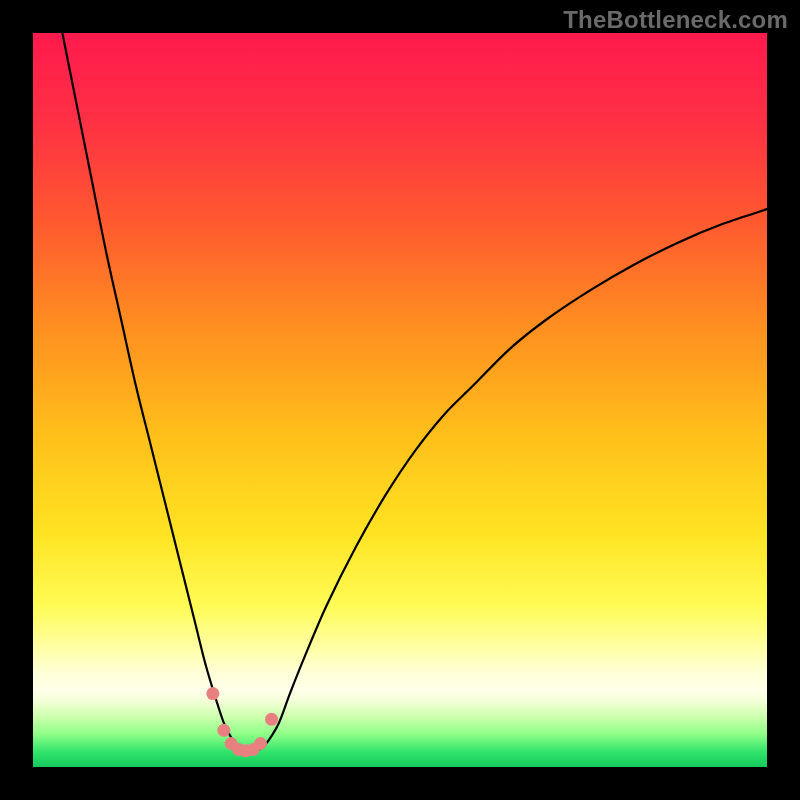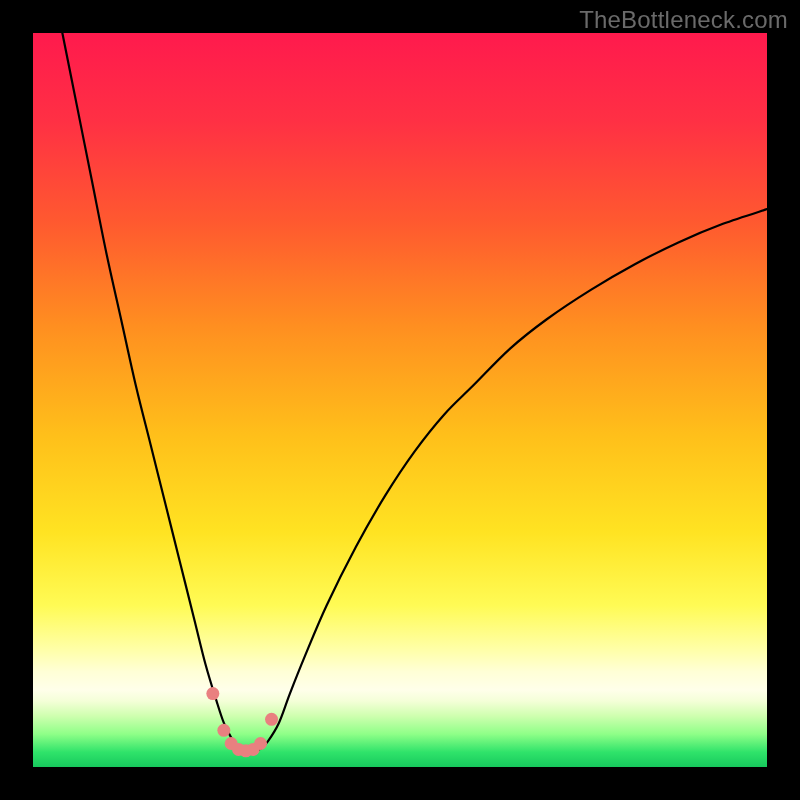--- a/index.html
+++ b/index.html
@@ -32,21 +32,21 @@
     position: absolute;
     inset: 0;
   }
   .watermark {
     position: absolute;
     top: 6px;
     right: 12px;
     color: #6a6a6a;
     font-size: 24px;
     letter-spacing: 0.2px;
-    font-weight: 400;
+    font-weight: 700;
   }
 </style>
 </head>
 <body>
 
 <div class="frame">
   <div class="plot-area">
     <svg class="gradient-bg" viewBox="0 0 734 734" preserveAspectRatio="none">
       <defs>
         <linearGradient id="bgGrad" x1="0" y1="0" x2="0" y2="1">

